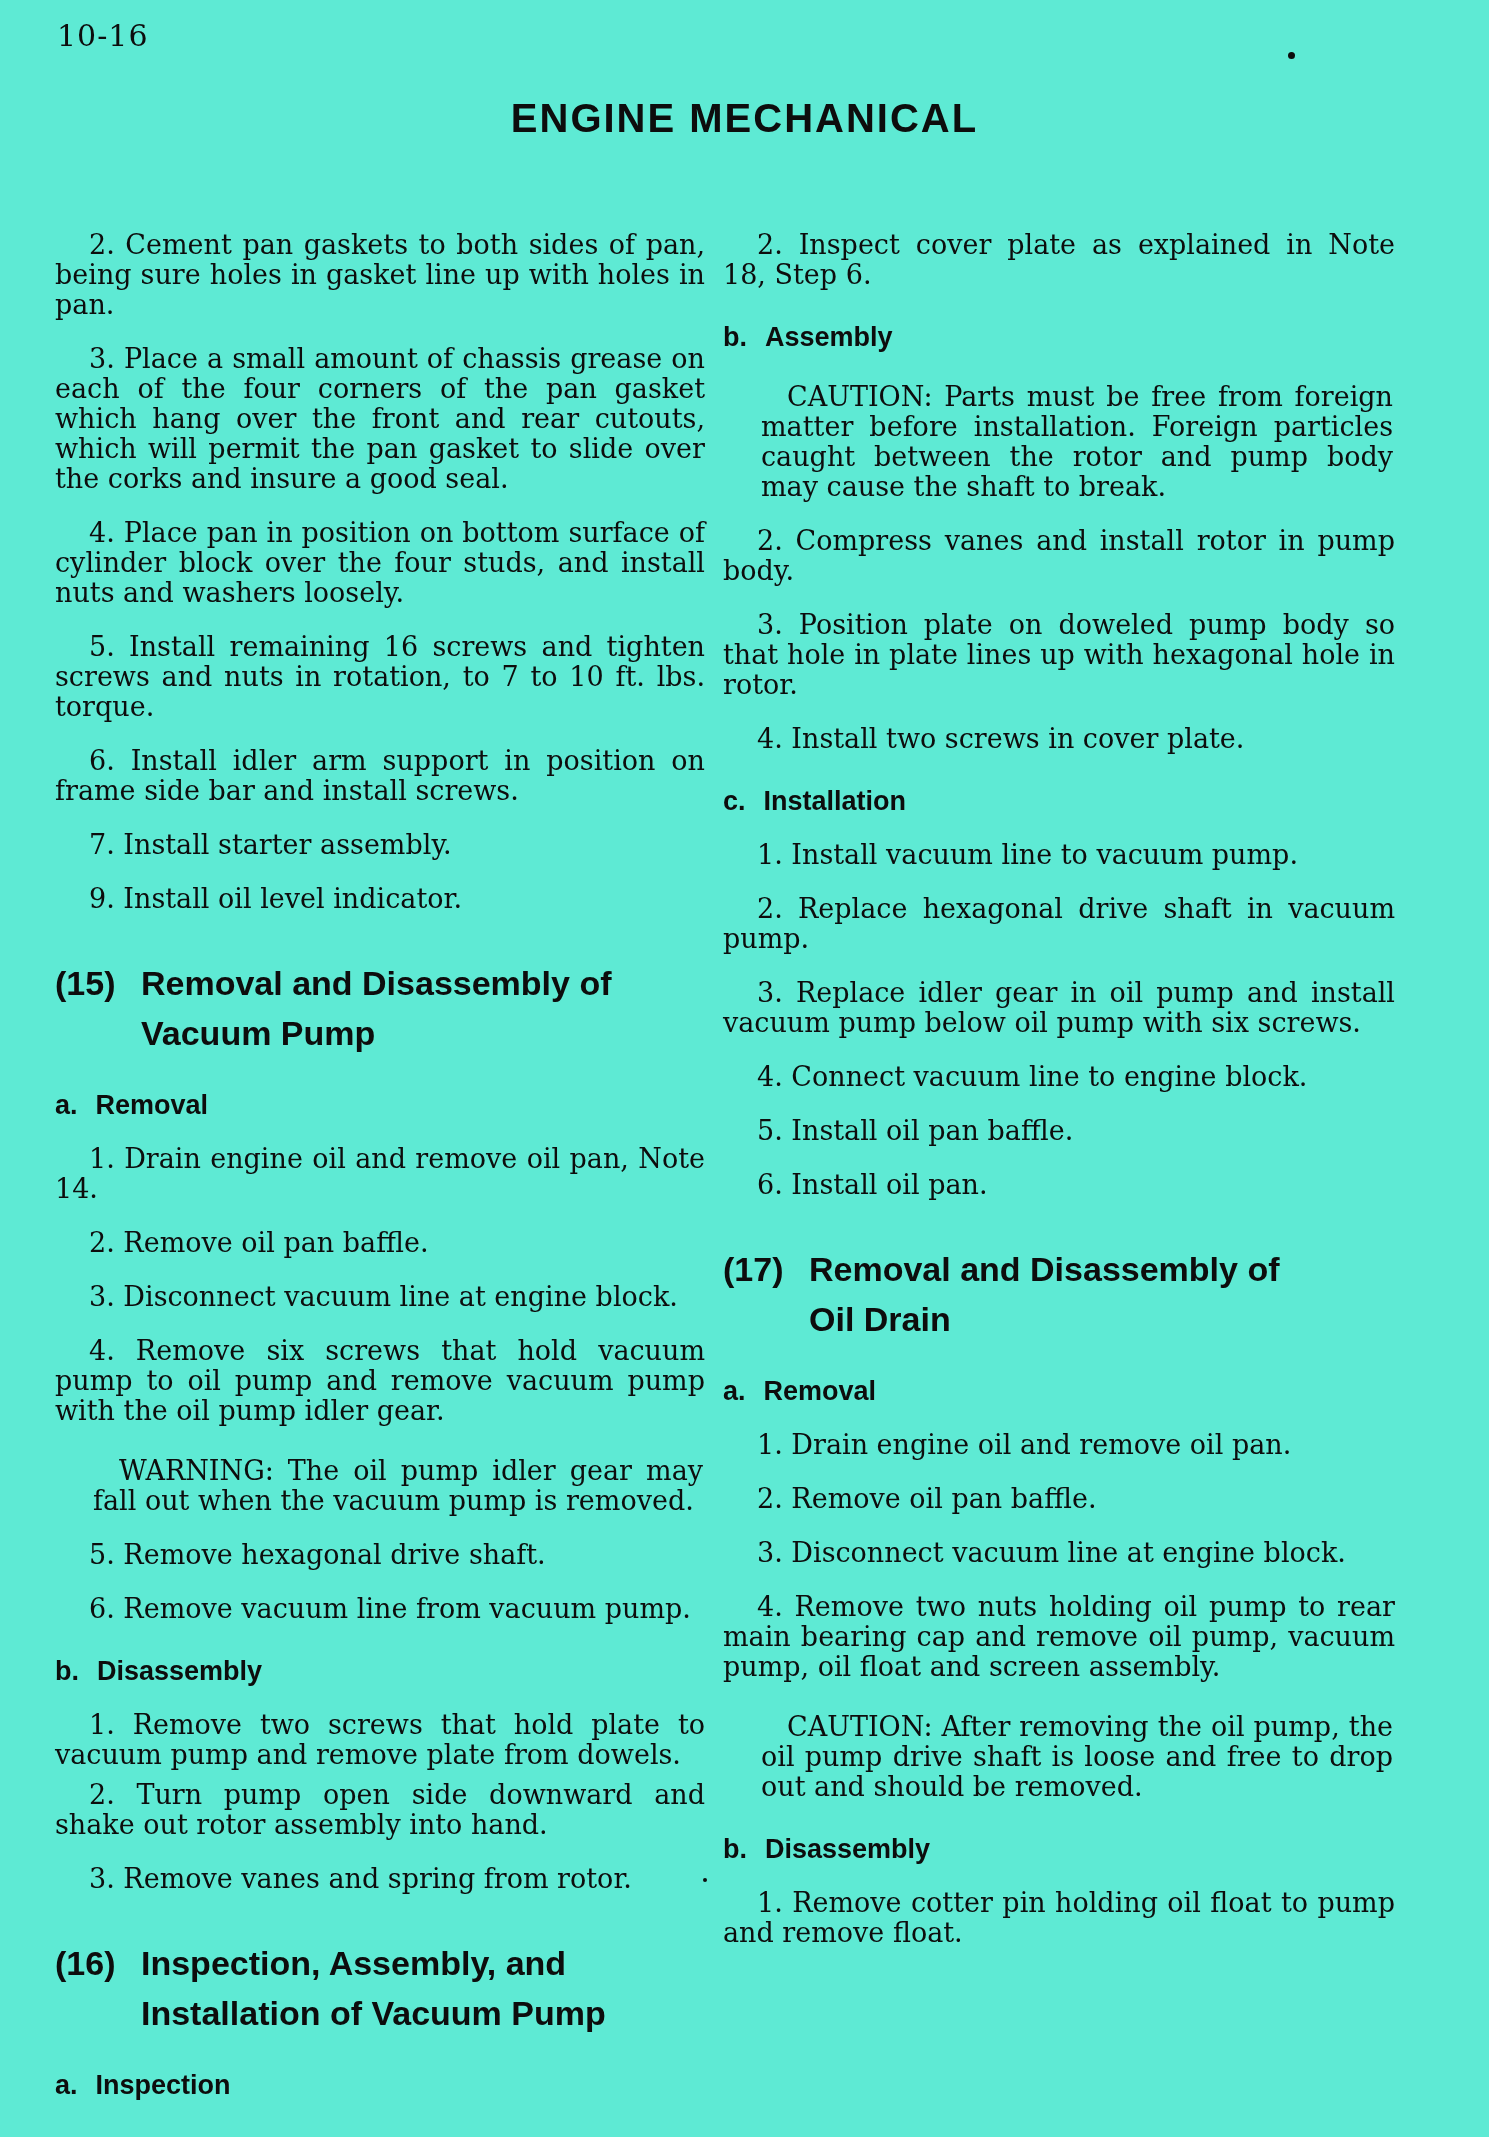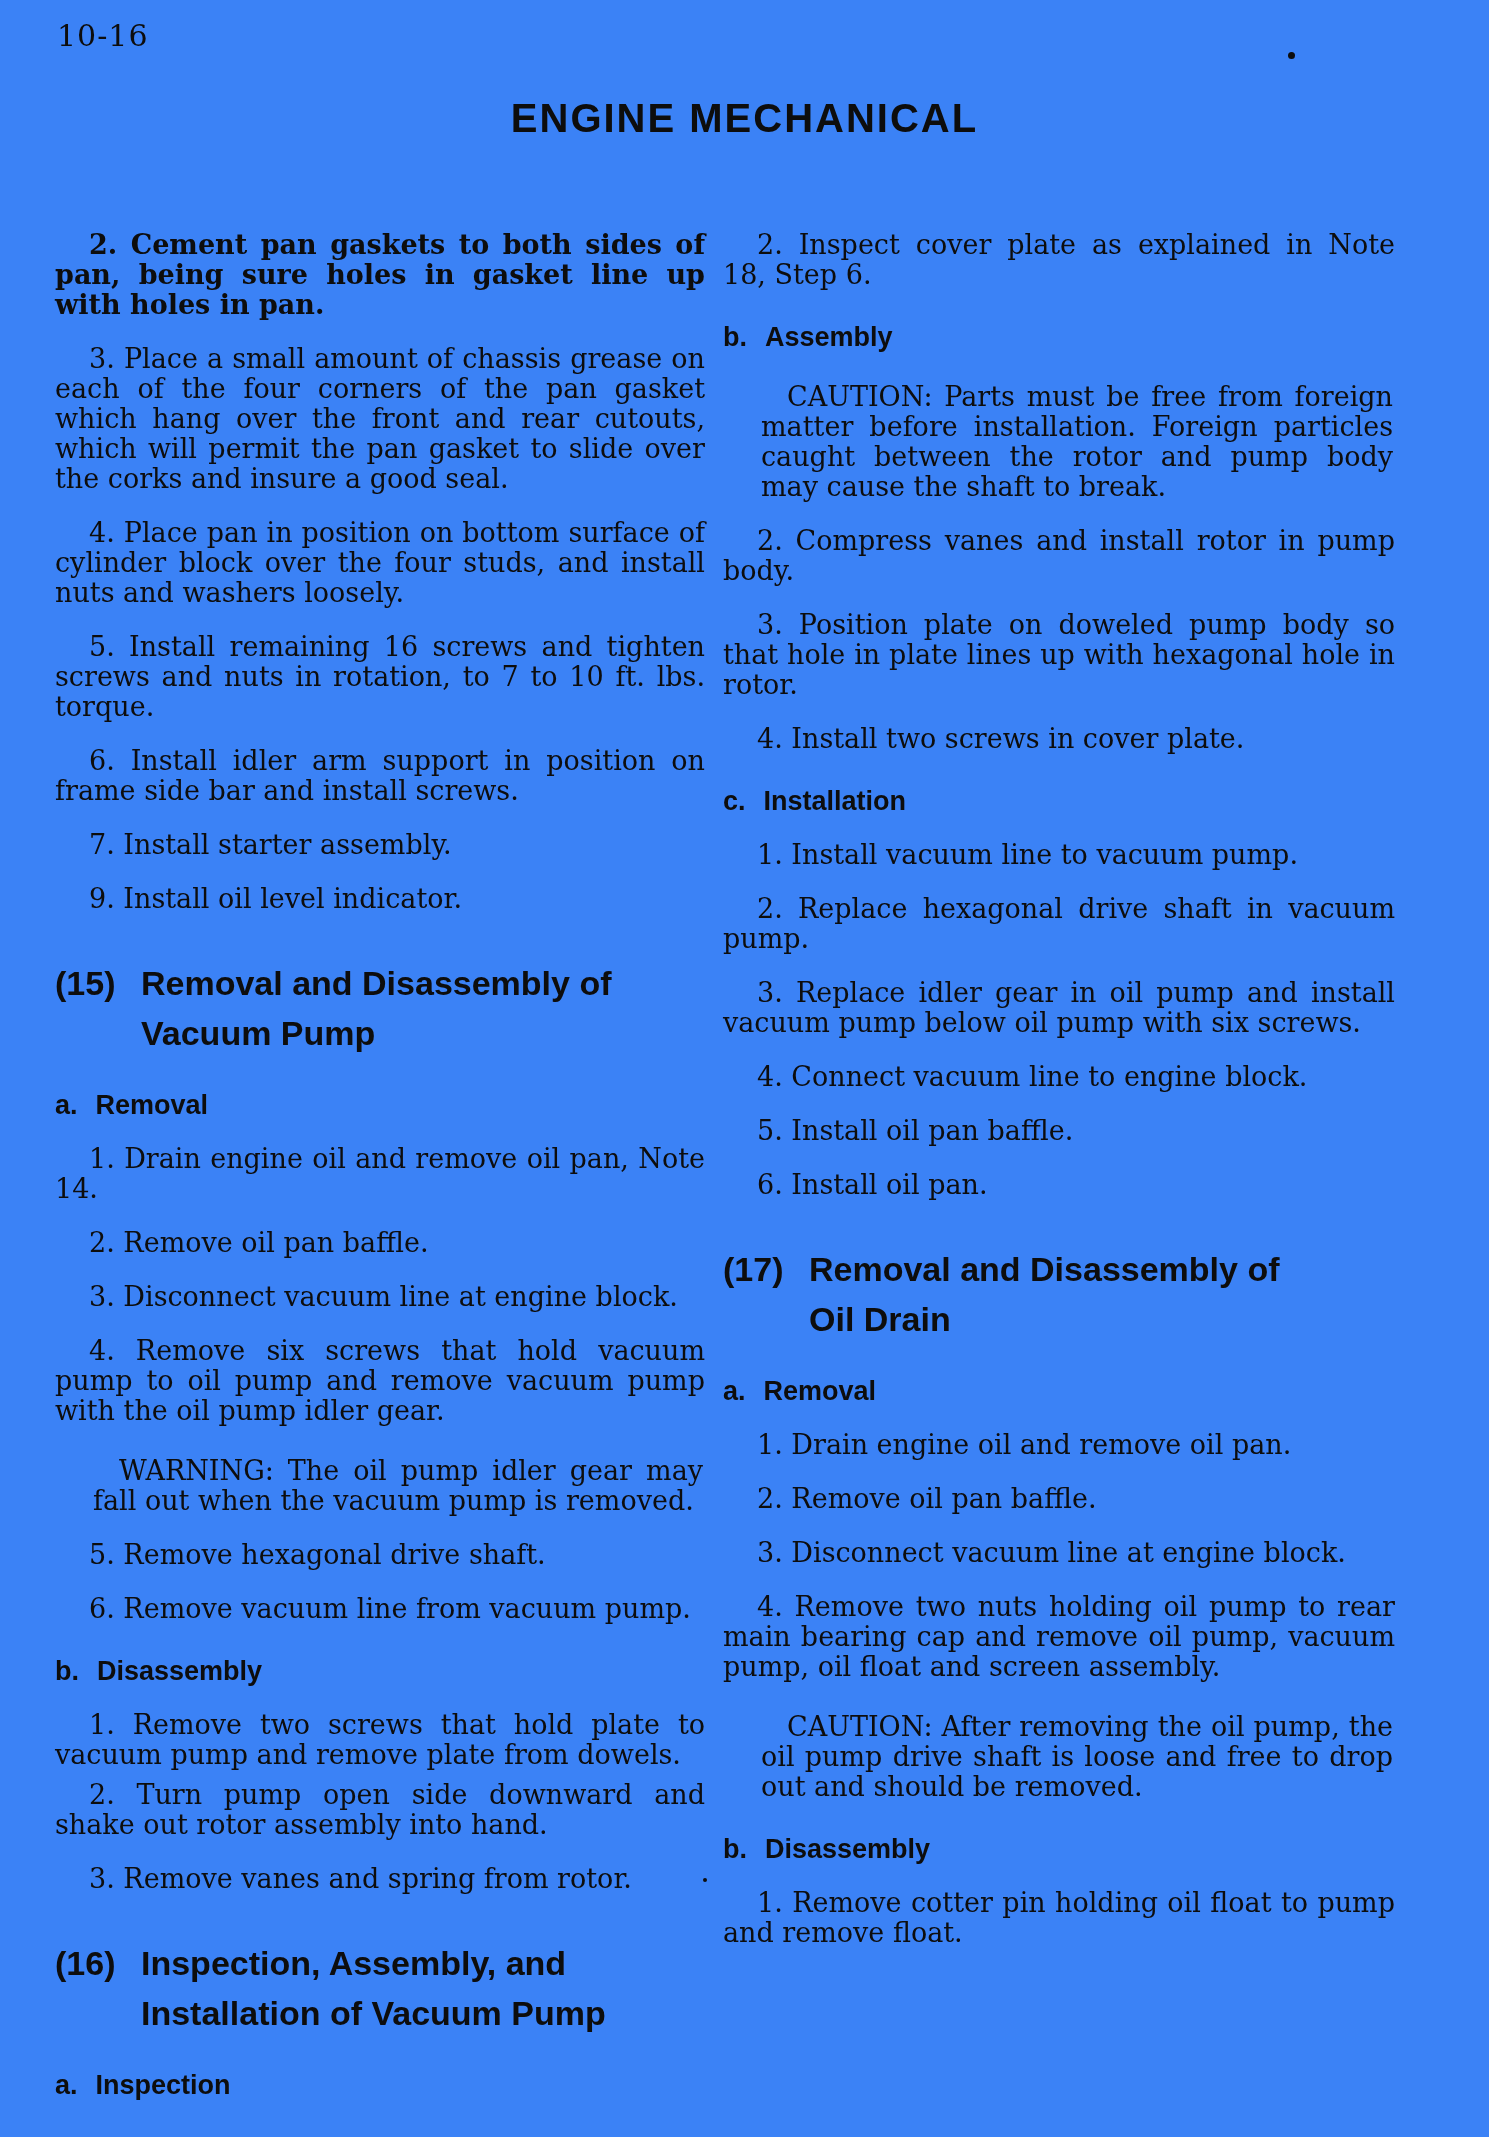--- a/index.html
+++ b/index.html
@@ -5,21 +5,21 @@
   html, body {
     margin: 0;
     padding: 0;
     background: #e8e8e4;
   }
   #page {
     position: relative;
     width: 1489px;
     height: 2137px;
     margin: 0 auto;
-    background: #3b82f6;
+    background: #5eead4;
     color: #0d0d0d;
     overflow: hidden;
     font-family: "DejaVu Serif", serif;
   }
   #page-number {
     position: absolute;
     left: 57px;
     top: 18px;
     font-size: 30px;
     letter-spacing: 1px;
@@ -87,21 +87,21 @@
   #speck-bottom { left: 703px;  top: 1878px; width: 4px; height: 4px; }
 </style>
 </head>
 <body>
 
 <div id="page">
   <div id="page-number">10-16</div>
   <div id="doc-title">ENGINE MECHANICAL</div>
 
   <div id="col-left" class="column">
-      <p class="step" style="margin-bottom: 0px; font-weight: bold;">2. Cement pan gaskets to both sides of pan, being sure holes in gasket line up with holes in pan.</p>
+      <p class="step" style="margin-bottom: 0px;">2. Cement pan gaskets to both sides of pan, being sure holes in gasket line up with holes in pan.</p>
       <p class="step" style="margin-bottom: 0px;">3. Place a small amount of chassis grease on each of the four corners of the pan gasket which hang over the front and rear cutouts, which will permit the pan gasket to slide over the corks and insure a good seal.</p>
       <p class="step" style="margin-bottom: 0px;">4. Place pan in position on bottom surface of cylinder block over the four studs, and install nuts and washers loosely.</p>
       <p class="step" style="margin-bottom: 0px;">5. Install remaining 16 screws and tighten screws and nuts in rotation, to 7 to 10 ft. lbs. torque.</p>
       <p class="step" style="margin-bottom: 0px;">6. Install idler arm support in position on frame side bar and install screws.</p>
       <p class="step" style="margin-bottom: 0px;">7. Install starter assembly.</p>
       <p class="step" style="margin-bottom: 0px;">9. Install oil level indicator.</p>
       <div class="section">
         <span class="num">(15)</span>
         <div>
           <div>Removal and Disassembly of</div>

